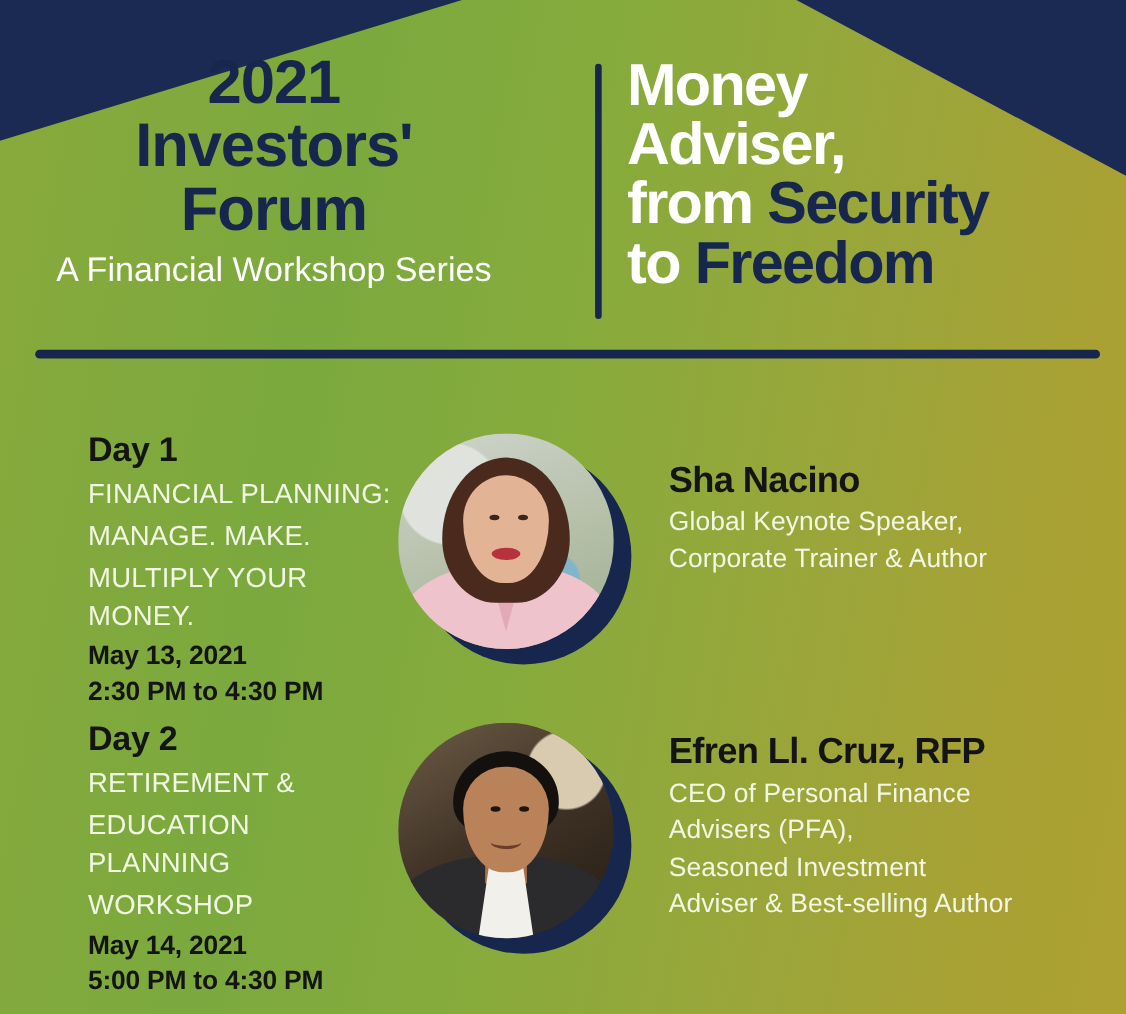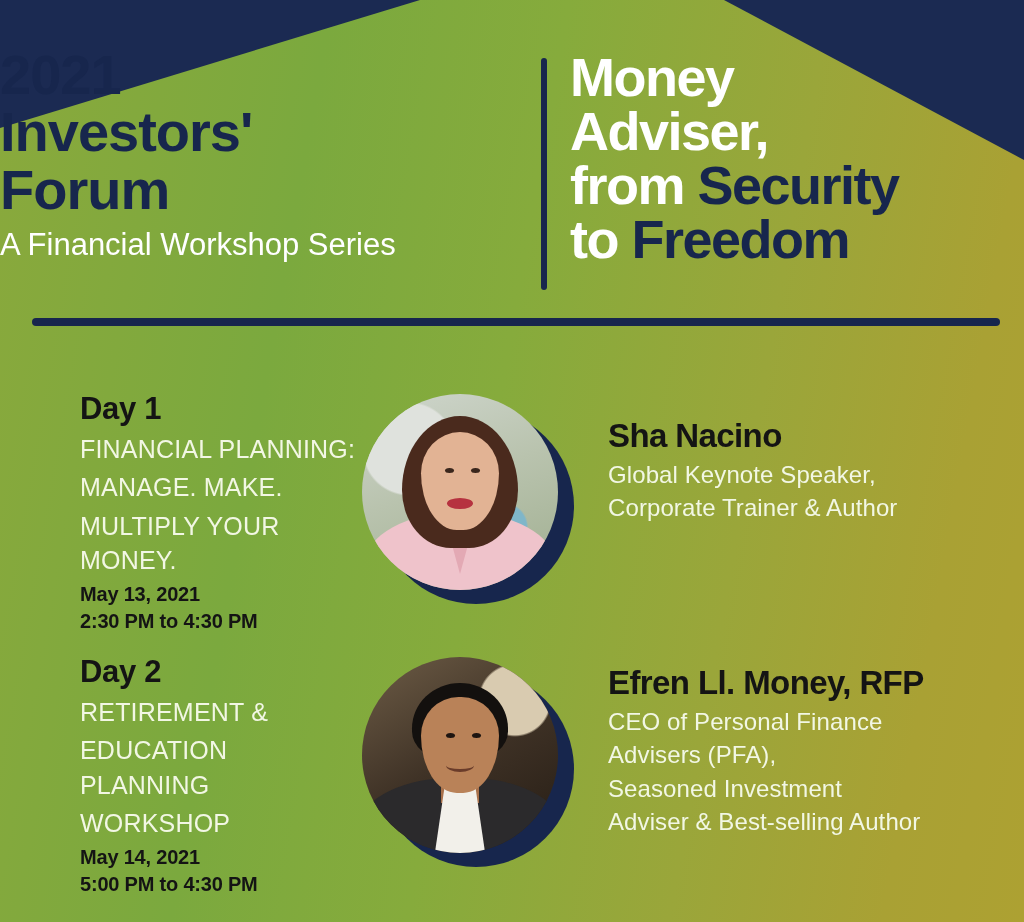--- a/index.html
+++ b/index.html
@@ -53,21 +53,21 @@
     top: 46px;
     left: 0;
     width: 1024px;
     height: 250px;
     display: flex;
     align-items: flex-start;
   }
   .header-left {
     width: 520px;
     padding-right: 22px;
-    text-align: left;
+    text-align: center;
     box-sizing: border-box;
   }
   .title-year {
     color: #17264d;
     font-size: 56px;
     font-weight: 700;
     line-height: 1.02;
     letter-spacing: -1px;
     margin: 0;
   }
@@ -149,21 +149,21 @@
   .day-topic {
     color: #f2f7e4;
     font-size: 25px;
     font-weight: 400;
     line-height: 1.37;
     margin: 0 0 4px 0;
     letter-spacing: 0.2px;
   }
   .day-date, .day-time {
     color: #141414;
-    font-size: 20px;
+    font-size: 24px;
     font-weight: 700;
     line-height: 1.33;
     margin: 0;
     letter-spacing: -0.2px;
   }
 
   
   .photo-wrap {
     position: relative;
     width: 220px;
@@ -441,21 +441,21 @@
           <div class="p2-hair"></div>
           <div class="p2-face"></div>
           <div class="p2-eye l"></div>
           <div class="p2-eye r"></div>
           <div class="p2-smile"></div>
         </div>
       </div>
     </div>
 
     <div class="speaker-info s2">
-      <div class="speaker-name">Efren Ll. Money, RFP</div>
+      <div class="speaker-name">Efren Ll. Cruz, RFP</div>
       <div class="speaker-role">CEO of Personal Finance</div>
       <div class="speaker-role">Advisers (PFA),</div>
       <div class="speaker-role">Seasoned Investment</div>
       <div class="speaker-role">Adviser &amp; Best-selling Author</div>
     </div>
   </div>
 
 </div>
 
 </body></html>

